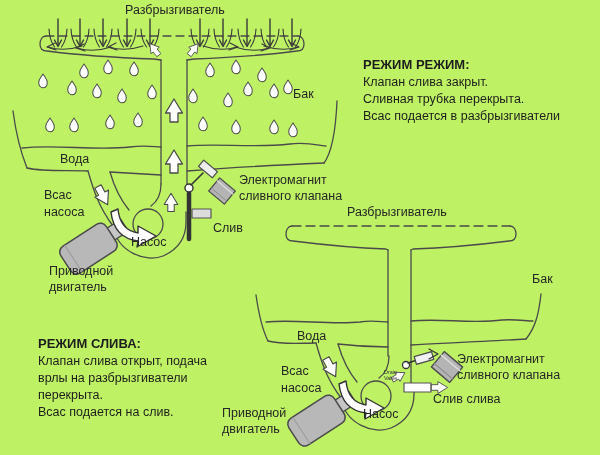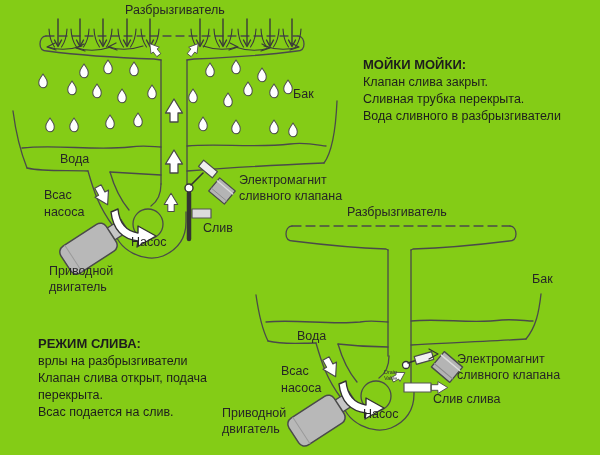--- a/index.html
+++ b/index.html
@@ -1,16 +1,16 @@
 <!DOCTYPE html>
 <html><head>
 <meta charset="utf-8">
 <style>
   html,body{margin:0;padding:0;background:#fff;}
-  #stage{position:relative;width:600px;height:455px;background:#84cc16;overflow:hidden;
+  #stage{position:relative;width:600px;height:455px;background:#bef264;overflow:hidden;
          font-family:"Liberation Sans",sans-serif;}
   #art{position:absolute;left:0;top:0;}
   .lbl{position:absolute;font-size:12.5px;color:#262626;white-space:nowrap;line-height:14px;}
   .lbl .ln{line-height:16px;}
   .lbl .ln17{line-height:17px;}
   .note{position:absolute;color:#1d1d1d;white-space:nowrap;}
   .note .ttl{font-weight:bold;font-size:13px;line-height:19px;}
   .note .ln{font-size:12.5px;line-height:17px;}
   .tiny{position:absolute;font-size:5.5px;line-height:5.5px;color:#333;letter-spacing:0;}
 </style>
@@ -188,38 +188,38 @@
   <div class="lbl" style="left:293px;top:87px">Бак</div>
   <div class="lbl" style="left:60px;top:152px">Вода</div>
   <div class="lbl" style="left:44px;top:187px">
     <div class="ln17">Всас</div>
     <div class="ln17">насоса</div>
   </div>
   <div class="lbl" style="left:239px;top:172px">
     <div class="ln">Электромагнит</div>
     <div class="ln">сливного клапана</div>
   </div>
-  <div class="lbl" style="left:203px;top:221px">Слив</div>
+  <div class="lbl" style="left:213px;top:221px">Слив</div>
   <div class="lbl" style="left:131px;top:235px">Насос</div>
   <div class="lbl" style="left:49px;top:263px">
     <div class="ln">Приводной</div>
     <div class="ln">двигатель</div>
   </div>
 
   <div class="note" style="left:363px;top:55px">
-    <div class="ttl">МОЙКИ МОЙКИ:</div>
+    <div class="ttl">РЕЖИМ РЕЖИМ:</div>
     <div class="ln">Клапан слива закрыт.</div>
     <div class="ln">Сливная трубка перекрыта.</div>
-    <div class="ln">Вода сливного в разбрызгиватели</div>
+    <div class="ln">Всас подается в разбрызгиватели</div>
   </div>
 
   <div class="note" style="left:38px;top:334px">
     <div class="ttl">РЕЖИМ СЛИВА:</div>
+    <div class="ln">Клапан слива открыт, подача</div>
     <div class="ln">врлы на разбрызгиватели</div>
-    <div class="ln">Клапан слива открыт, подача</div>
     <div class="ln">перекрыта.</div>
     <div class="ln">Всас подается на слив.</div>
   </div>
 
   <div class="lbl" style="left:347px;top:205px">Разбрызгиватель</div>
   <div class="lbl" style="left:532px;top:272px">Бак</div>
   <div class="lbl" style="left:297px;top:329px">Вода</div>
   <div class="lbl" style="left:281px;top:363px">
     <div class="ln17">Всас</div>
     <div class="ln17">насоса</div>

